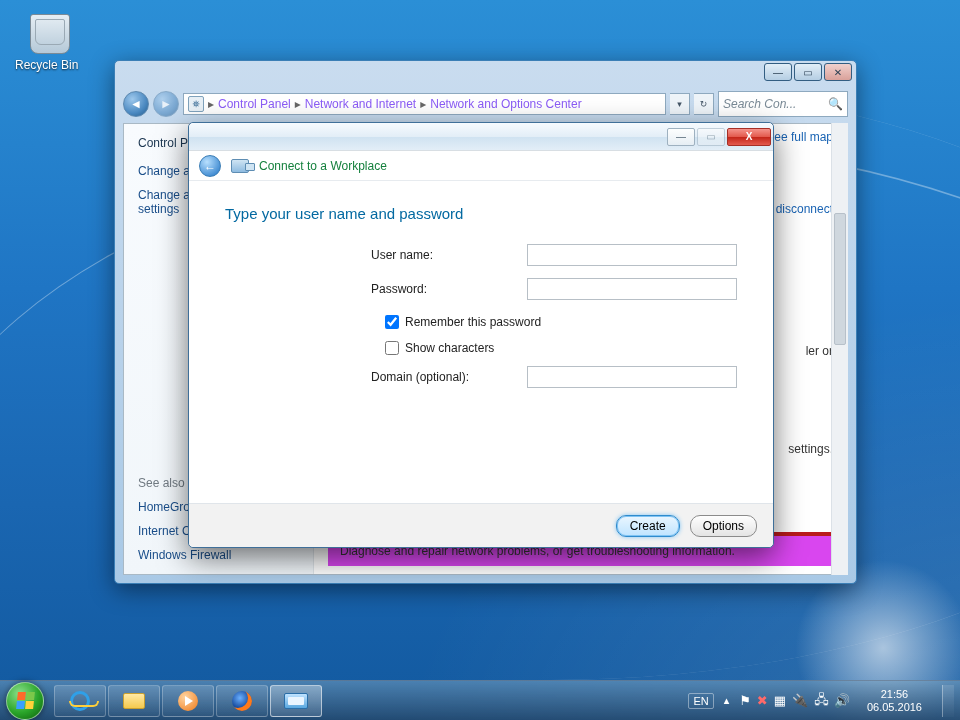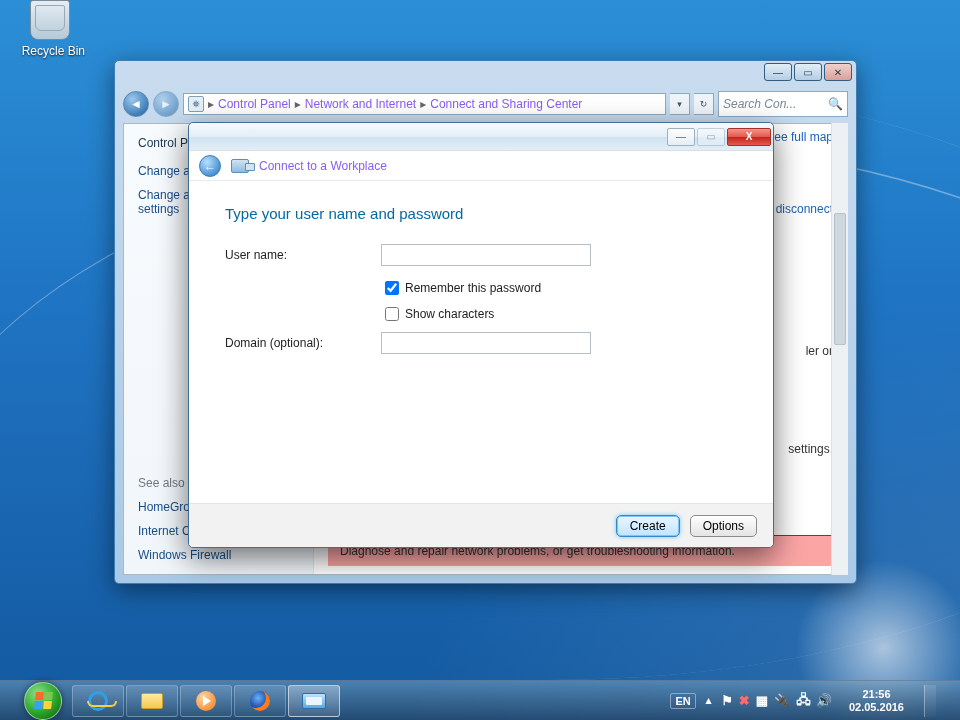--- a/index.html
+++ b/index.html
@@ -6,21 +6,21 @@
   *{box-sizing:border-box;}
   
   .desktop{position:absolute;inset:0;
     background:
       radial-gradient(circle at 92% 90%, rgba(255,255,255,0.6) 0%, rgba(255,255,255,0) 8%),
       radial-gradient(ellipse 1200px 900px at 110% 110%, rgba(255,255,255,0.15) 0%, rgba(255,255,255,0) 55%),
       linear-gradient(180deg,#2b8fd6 0%,#1f75c4 40%,#1a66b1 70%,#12599f 100%);
   }
   .swoosh{position:absolute;left:-100px;bottom:180px;width:1400px;height:400px;border-top:2px solid rgba(255,255,255,0.35);border-radius:50% 50% 0 0/100% 100% 0 0;pointer-events:none;}
   .swoosh2{position:absolute;left:-100px;bottom:40px;width:1300px;height:600px;border-right:1px solid rgba(255,255,255,0.25);border-radius:50%;pointer-events:none;}
-  .desktop-icon{position:absolute;left:15px;top:0;width:70px;text-align:right;color:#fff;text-shadow:0 1px 2px rgba(0,0,0,0.8);}
+  .desktop-icon{position:absolute;left:15px;top:14px;width:70px;text-align:left;color:#fff;text-shadow:0 1px 2px rgba(0,0,0,0.8);}
   .desktop-icon .bin{width:40px;height:40px;margin:0 auto 4px;background:linear-gradient(180deg,#e6eef4,#b5c9d8);border:1px solid #7a8a96;border-radius:3px 3px 8px 8px;position:relative;}
   .desktop-icon .bin:before{content:"";position:absolute;inset:4px 4px 8px 4px;border:1px solid #9aa9b4;border-radius:2px 2px 6px 6px;}
   
   .ctrl-win{position:absolute;left:114px;top:60px;width:743px;height:524px;border:1px solid #3b7fb6;border-radius:5px;background:linear-gradient(180deg,#c9dcef 0%,#a9c9e6 100%);box-shadow:0 6px 24px rgba(0,0,0,0.45);}
   .ctrl-titlebar{height:28px;display:flex;justify-content:flex-end;align-items:flex-start;padding:2px 4px 0 0;}
   .tb-btn{width:28px;height:18px;margin-left:2px;border:1px solid #335e82;border-radius:3px;background:linear-gradient(180deg,#e2eef7,#b5cee3);display:flex;align-items:center;justify-content:center;color:#2a3f52;font-size:10px;font-family:Arial;cursor:default;}
   .tb-close{background:linear-gradient(180deg,#f1d1cd,#d9a19a);}
   .addr-row{height:30px;margin:0 8px;display:flex;align-items:center;gap:4px;}
   .navball{width:26px;height:26px;border-radius:50%;background:radial-gradient(circle at 35% 30%,#9ec8ec 0%,#4b89c1 60%,#235a89 100%);border:1px solid #5c88af;display:flex;align-items:center;justify-content:center;color:#fff;font-size:12px;}
   .addr-bar{flex:1;height:22px;background:#fff;border:1px solid #8ea9bf;display:flex;align-items:center;padding:0 4px;gap:4px;}
@@ -37,49 +37,49 @@
   .cp-main{flex:1;padding:14px 18px;color:#333;position:relative;}
   .cp-main-blur{filter:blur(3px);opacity:0.85;}
   .cp-main h4{margin:0 0 18px 0;font-weight:normal;color:#204a72;font-size:13px;}
   .blob{width:36px;height:36px;border-radius:50%;display:inline-block;margin:0 40px 14px 0;}
   .blue {background:radial-gradient(circle at 35% 30%,#aee0ff,#1a7dd0);}
   .red  {background:radial-gradient(circle at 35% 30%,#ffc4c4,#c81818);}
   .teal {background:radial-gradient(circle at 35% 30%,#c8f2e0,#0a9a6e);}
   .cp-main .rightlink{position:absolute;right:14px;color:#1a64b4;cursor:pointer;}
   .cp-main .rl1{top:6px;}
   .cp-main .rl2{top:78px;}
-  .cp-main .foot{position:absolute;left:14px;right:14px;bottom:8px;color:#333;background:#fca5a5;border-top:1px solid #b91c1c;padding:8px 12px;}
+  .cp-main .foot{position:absolute;left:14px;right:14px;bottom:8px;color:#333;background:#d946ef;border-top:4px solid #b91c1c;padding:8px 12px;}
   .cp-main .r3{position:absolute;right:14px;top:318px;color:#333;}
   .help-q{position:absolute;right:16px;top:66px;width:18px;height:18px;border-radius:50%;background:radial-gradient(circle at 35% 30%,#bfe2ff,#2275c6);color:#fff;font-size:12px;display:flex;align-items:center;justify-content:center;border:1px solid #3a73a8;}
   .scroll-hint{position:absolute;right:8px;top:62px;bottom:8px;width:17px;background:#eef1f4;border-left:1px solid #dbe1e7;}
   .scroll-hint:before{content:"";position:absolute;top:90px;left:2px;right:2px;height:130px;background:#cfd7de;border:1px solid #b7c0c9;border-radius:2px;}
   
   .wiz{position:absolute;left:188px;top:122px;width:586px;height:426px;background:#fff;border:1px solid #3f6f99;border-radius:5px;box-shadow:0 10px 30px rgba(0,0,0,0.55);display:flex;flex-direction:column;}
   .wiz-title{height:28px;border-bottom:1px solid #d8dee3;display:flex;align-items:center;justify-content:flex-end;padding-right:2px;
     background:linear-gradient(180deg,#f6fafe 0%,#e3eef7 50%,#cfe2f1 51%,#e3eef7 100%);border-radius:5px 5px 0 0;}
   .wiz-tbtn{width:28px;height:18px;margin-left:2px;border:1px solid #9eb1c0;border-radius:2px;background:linear-gradient(180deg,#fdfefe,#e6eef4);display:flex;align-items:center;justify-content:center;font-size:10px;color:#506472;cursor:default;}
   .wiz-tbtn.disabled{opacity:0.55;}
   .wiz-close{width:44px;border-color:#a62f26;background:linear-gradient(180deg,#f4938b 0%,#e35a4e 48%,#c4261a 52%,#e35a4e 100%);color:#fff;font-weight:bold;}
   .wiz-hdr{height:30px;border-bottom:1px solid #e7ebef;display:flex;align-items:center;gap:10px;padding:0 10px;}
   .wiz-back{width:22px;height:22px;border-radius:50%;background:radial-gradient(circle at 35% 30%,#b8e0ff,#1d72c4);color:#fff;display:flex;align-items:center;justify-content:center;border:1px solid #3a7db6;font-size:12px;}
   .wiz-ico{width:18px;height:14px;background:linear-gradient(#cfe4f3,#8ebbe0);border:1px solid #5e8db3;border-radius:2px;position:relative;}
   .wiz-ico:after{content:"";position:absolute;right:-7px;top:3px;width:8px;height:6px;border:1px solid #5e8db3;background:#cfe4f3;border-radius:1px;}
-  .wiz-hdr .ttl{color:#8b5cf6;}
+  .wiz-hdr .ttl{color:#15803d;}
   .wiz-body{flex:1;padding:18px 36px 10px 36px;}
   .wiz-body h3{margin:6px 0 22px 0;color:#0369a1;font-weight:normal;font-size:15px;}
-  .frow{display:flex;align-items:center;margin-bottom:12px;}
+  .frow{display:flex;align-items:center;margin-bottom:12px;justify-content:flex-end;}
   .flabel{width:156px;color:#222;}
   .finput{width:210px;height:22px;border:1px solid #b7bfc6;background:#fff;padding:0 4px;font-family:inherit;font-size:12px;}
   .fcheck{display:flex;align-items:center;margin-left:156px;margin-bottom:6px;color:#222;}
   .fcheck input{margin-right:6px;width:14px;height:14px;}
   .wiz-foot{height:44px;border-top:1px solid #e0e5ea;background:#f2f2f2;display:flex;align-items:center;justify-content:flex-end;gap:10px;padding:0 16px;border-radius:0 0 5px 5px;}
-  .btn{min-width:64px;height:22px;border:1px solid #8b8b8b;border-radius:5px;background:linear-gradient(180deg,#fefefe,#e4e4e4);padding:0 12px;font-family:inherit;font-size:12px;cursor:default;}
+  .btn{min-width:64px;height:22px;border:1px solid #8b8b8b;border-radius:10px;background:linear-gradient(180deg,#fefefe,#e4e4e4);padding:0 12px;font-family:inherit;font-size:12px;cursor:default;}
   .btn.primary{border-color:#2f8bcd;background:linear-gradient(180deg,#eaf6ff,#bfe4ff);box-shadow:0 0 0 1px #7fc4f4 inset,0 0 4px #7fc4f4;}
   
-  .taskbar{position:absolute;left:0;right:0;bottom:0;height:40px;background:linear-gradient(180deg,rgba(120,160,190,0.55),rgba(40,70,100,0.75));border-top:1px solid rgba(255,255,255,0.25);display:flex;align-items:center;padding:0 24px;color:#fff;backdrop-filter:blur(2px);font-weight:bold;}
+  .taskbar{position:absolute;left:0;right:0;bottom:0;height:40px;background:linear-gradient(180deg,rgba(120,160,190,0.55),rgba(40,70,100,0.75));border-top:1px solid rgba(255,255,255,0.25);display:flex;align-items:center;padding:0 6px;color:#fff;backdrop-filter:blur(2px);}
   .start{width:38px;height:38px;border-radius:50%;background:radial-gradient(circle at 35% 30%,#8be08b 0%,#2aa52a 55%,#0a5a0a 100%);border:1px solid rgba(255,255,255,0.5);display:flex;align-items:center;justify-content:center;margin-right:10px;box-shadow:0 0 6px rgba(0,0,0,0.5);}
   .start .flag{display:grid;grid-template-columns:8px 8px;grid-template-rows:8px 8px;gap:1px;transform:skewX(-6deg);}
   .start .flag span:nth-child(1){background:#ff6a2a;}
   .start .flag span:nth-child(2){background:#7cc84a;}
   .start .flag span:nth-child(3){background:#3aa0ff;}
   .start .flag span:nth-child(4){background:#ffd23a;}
   .tb-item{width:52px;height:32px;margin-right:2px;border:1px solid rgba(255,255,255,0.25);border-radius:3px;background:linear-gradient(180deg,rgba(255,255,255,0.16),rgba(255,255,255,0.04));display:flex;align-items:center;justify-content:center;}
   .tb-item.active{background:linear-gradient(180deg,rgba(255,255,255,0.35),rgba(255,255,255,0.12));border-color:rgba(255,255,255,0.55);}
   .ie-ico{width:20px;height:20px;border-radius:50%;border:3px solid #2fa0e8;position:relative;}
   .ie-ico:after{content:"";position:absolute;left:-4px;top:7px;width:26px;height:4px;border:2px solid #ffcf3a;border-top:none;border-radius:0 0 14px 14px;}
@@ -116,21 +116,21 @@
     <div class="addr-row">
       <div class="navball">◄</div>
       <div class="navball" style="opacity:.6">►</div>
       <div class="addr-bar">
         <span class="addr-icon">⛯</span>
         <span class="sep">▸</span>
         <span class="crumb">Control Panel</span>
         <span class="sep">▸</span>
         <span class="crumb">Network and Internet</span>
         <span class="sep">▸</span>
-        <span class="crumb">Connect and Sharing Center</span>
+        <span class="crumb">Network and Options Center</span>
       </div>
       <div class="addr-btn">▾</div>
       <div class="addr-btn">↻</div>
       <div class="search-box">
         <span>Search Con...</span>
         <span style="font-style:normal;color:#3b6e98;">🔍</span>
       </div>
     </div>
     <div class="help-q">?</div>
 
@@ -172,20 +172,24 @@
       <div class="wiz-back">←</div>
       <div class="wiz-ico"></div>
       <span class="ttl">Connect to a Workplace</span>
     </div>
     <div class="wiz-body">
       <h3>Type your user name and password</h3>
       <div class="frow">
         <div class="flabel">User name:</div>
         <input class="finput" value="" style="">
       </div>
+      <div class="frow">
+        <div class="flabel">Password:</div>
+        <input class="finput" type="password" value="" style="">
+      </div>
       <label class="fcheck">
         <input type="checkbox" checked="" style="">
         <span>Remember this password</span>
       </label>
       <label class="fcheck">
         <input type="checkbox" style="">
         <span>Show characters</span>
       </label>
       <div class="frow" style="margin-top:8px;">
         <div class="flabel">Domain (optional):</div>
@@ -229,18 +233,18 @@
       <div class="icons">
         <span>⚑</span>
         <span style="color:#ff6a6a;">✖</span>
         <span>▦</span>
         <span>🔌</span>
         <span>🖧</span>
         <span>🔊</span>
       </div>
       <div class="clock">
         <div>21:56</div>
-        <div>02.05.2016</div>
+        <div>06.05.2016</div>
       </div>
       <div class="showdesk"></div>
     </div>
   </div>
 </div>
 
 </body></html>

